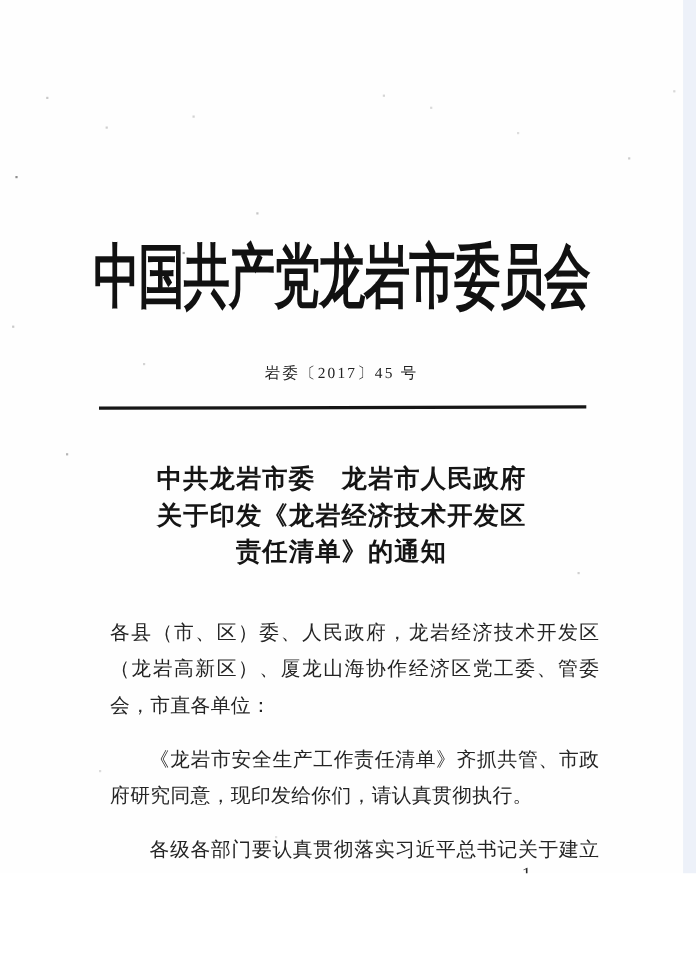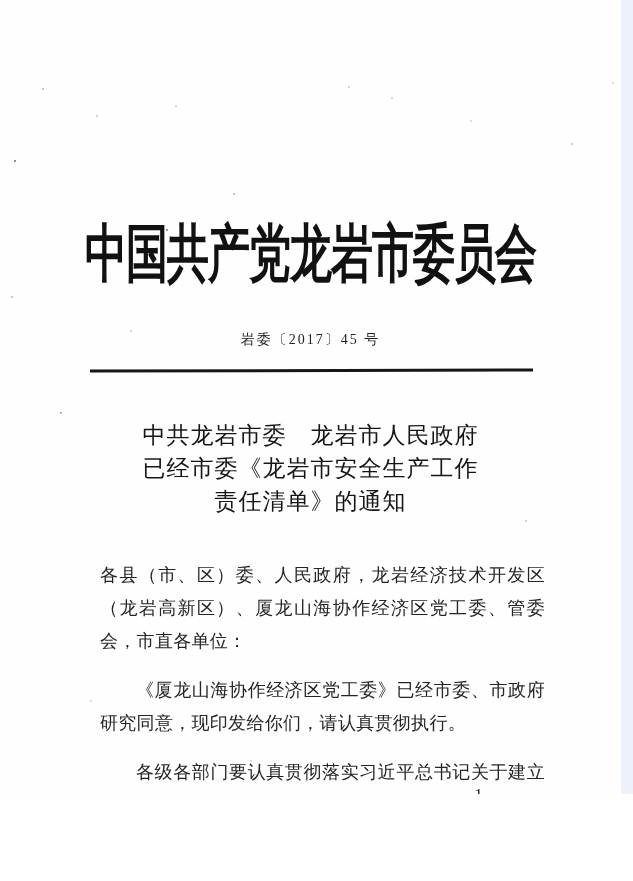--- a/index.html
+++ b/index.html
@@ -79,21 +79,21 @@
     transform: rotate(-0.15deg);
   }
   .doc-title {
     position: absolute;
     top: 419px;
     left: 0;
     width: 621px;
     text-align: center;
     font-size: 23px;
     line-height: 33px;
-    font-weight: normal;
+    font-weight: bold;
     letter-spacing: 1px;
     color: #151515;
   }
   .body-text {
     position: absolute;
     top: 543px;
     left: 84px;
     width: 477px;
     font-size: 18px;
     line-height: 33px;
@@ -127,27 +127,27 @@
   <div class="noise"></div>
 
   <div class="letterhead">中国共产党龙岩市委员会</div>
 
   <div class="doc-number">岩委〔2017〕45 号</div>
 
   <div class="divider"></div>
 
   <div class="doc-title">
     <div>中共龙岩市委　龙岩市人民政府</div>
-    <div>已经市委《龙岩市安全生产工作</div>
+    <div>关于印发《龙岩经济技术开发区</div>
     <div>责任清单》的通知</div>
   </div>
 
   <div class="body-text">
     <p>各县（市、区）委、人民政府，龙岩经济技术开发区（龙岩高新区）、厦龙山海协作经济区党工委、管委会，市直各单位：</p>
-    <p class="indent">《厦龙山海协作经济区党工委》已经市委、市政府研究同意，现印发给你们，请认真贯彻执行。</p>
+    <p class="indent">《龙岩市安全生产工作责任清单》齐抓共管、市政府研究同意，现印发给你们，请认真贯彻执行。</p>
     <p class="indent">各级各部门要认真贯彻落实习近平总书记关于建立健全安全生产“一岗双责、一岗双责、齐抓共管、失职追责”的安全生产责任体系的重要指示精神，认真履行监管职责，切实加强各行业领域安全生产工作。各级党委、政府要按照属</p>
   </div>
 
   <div class="page-number">— 1 —</div>
 
   <div class="edge-strip"></div>
 
 </div>
 
 </body></html>

